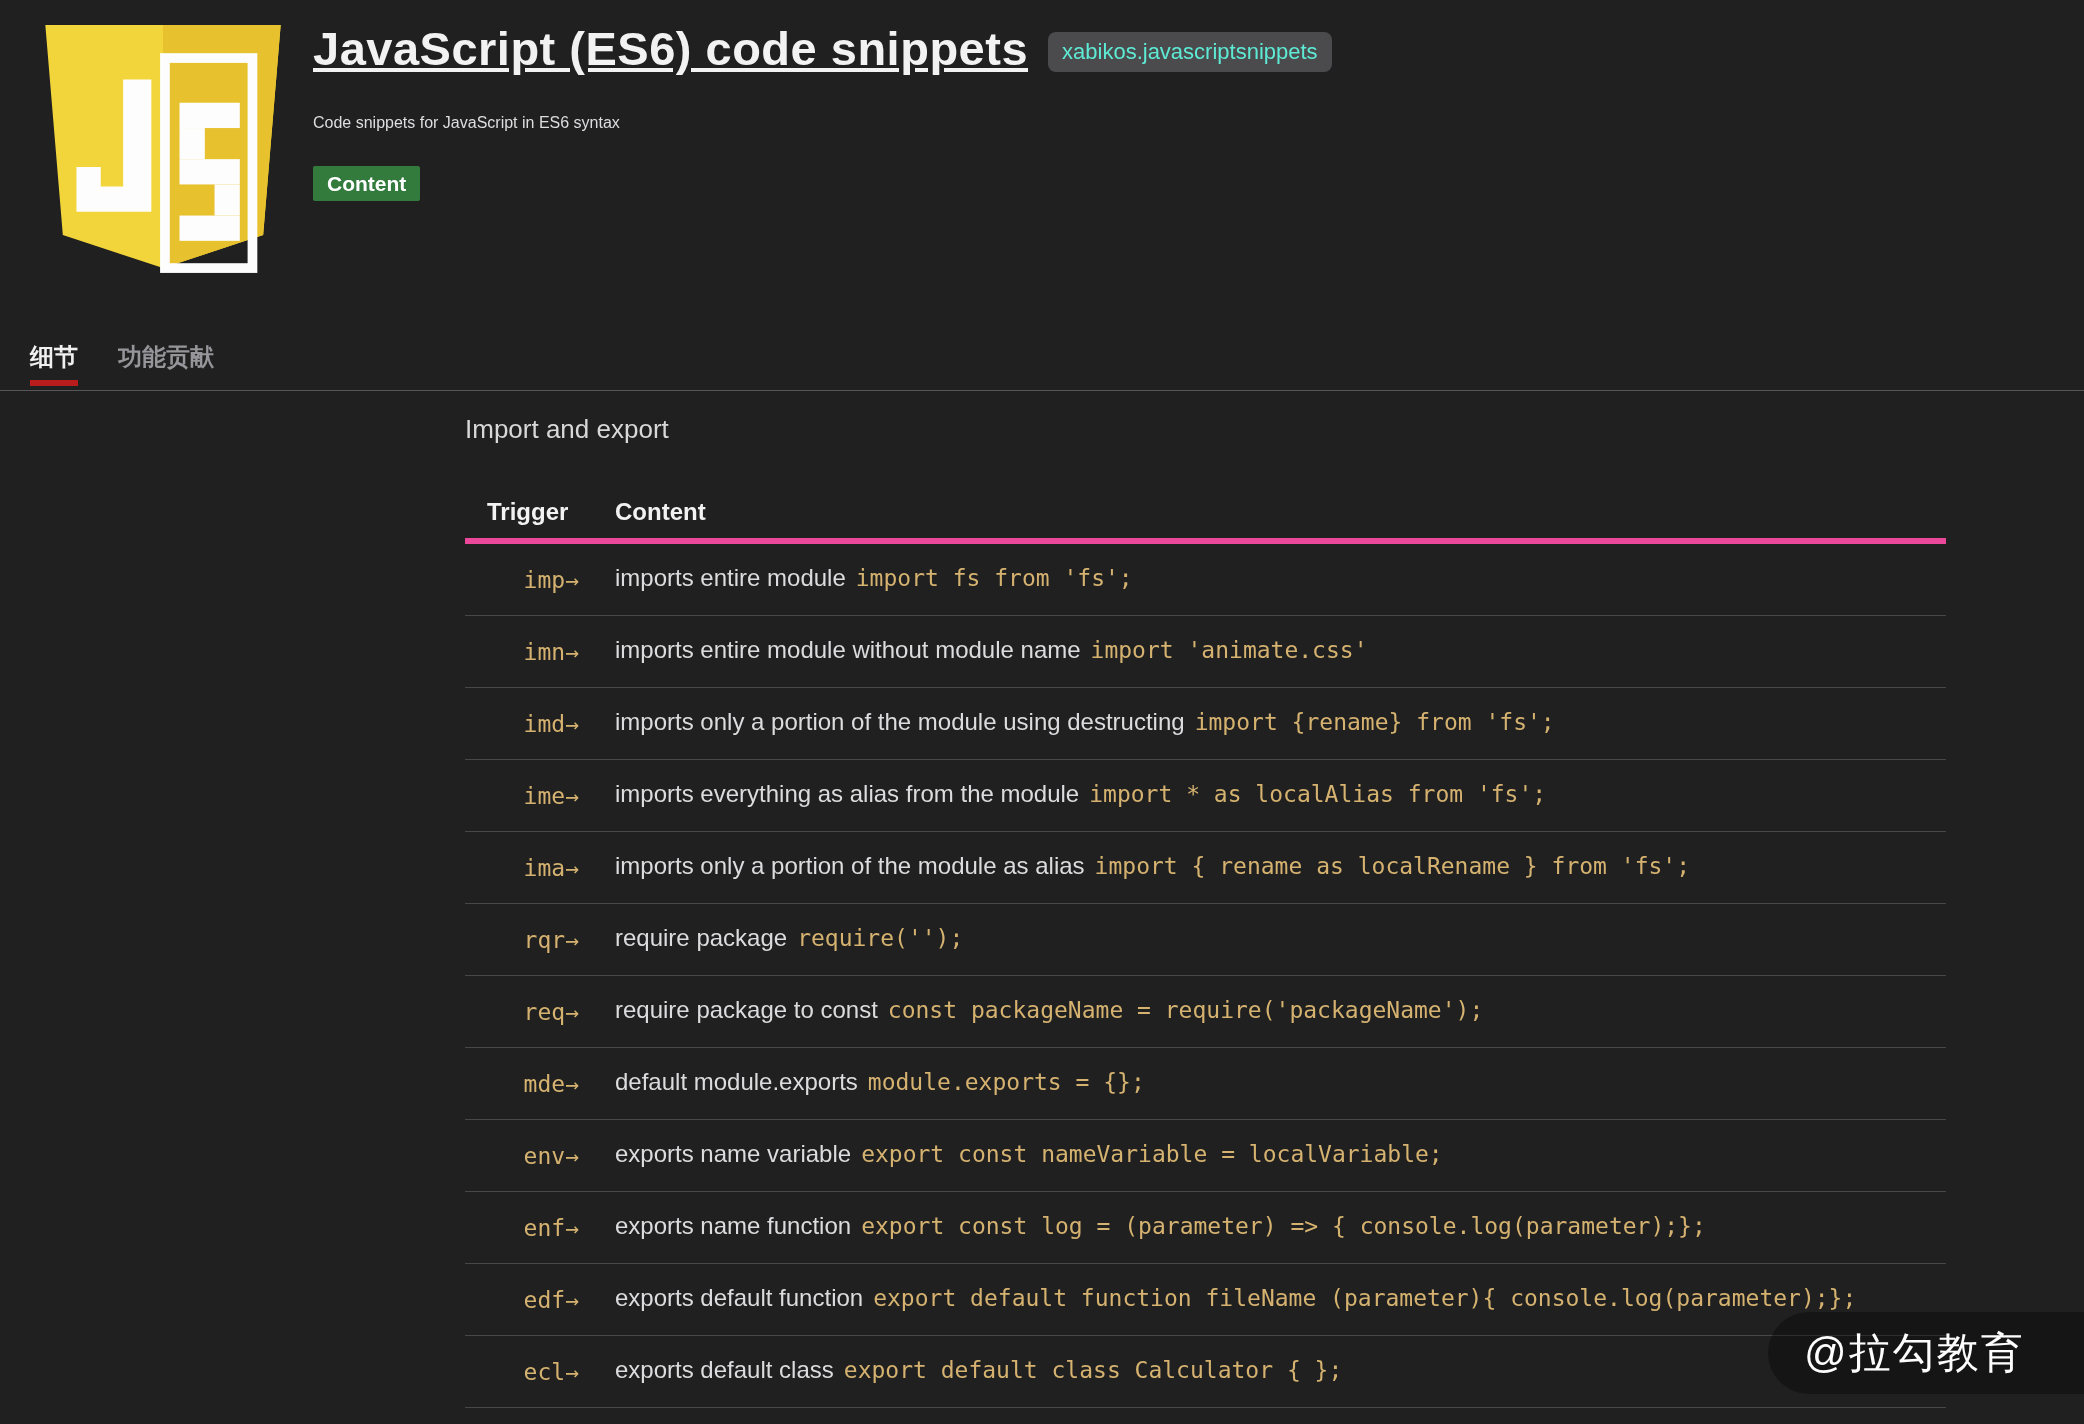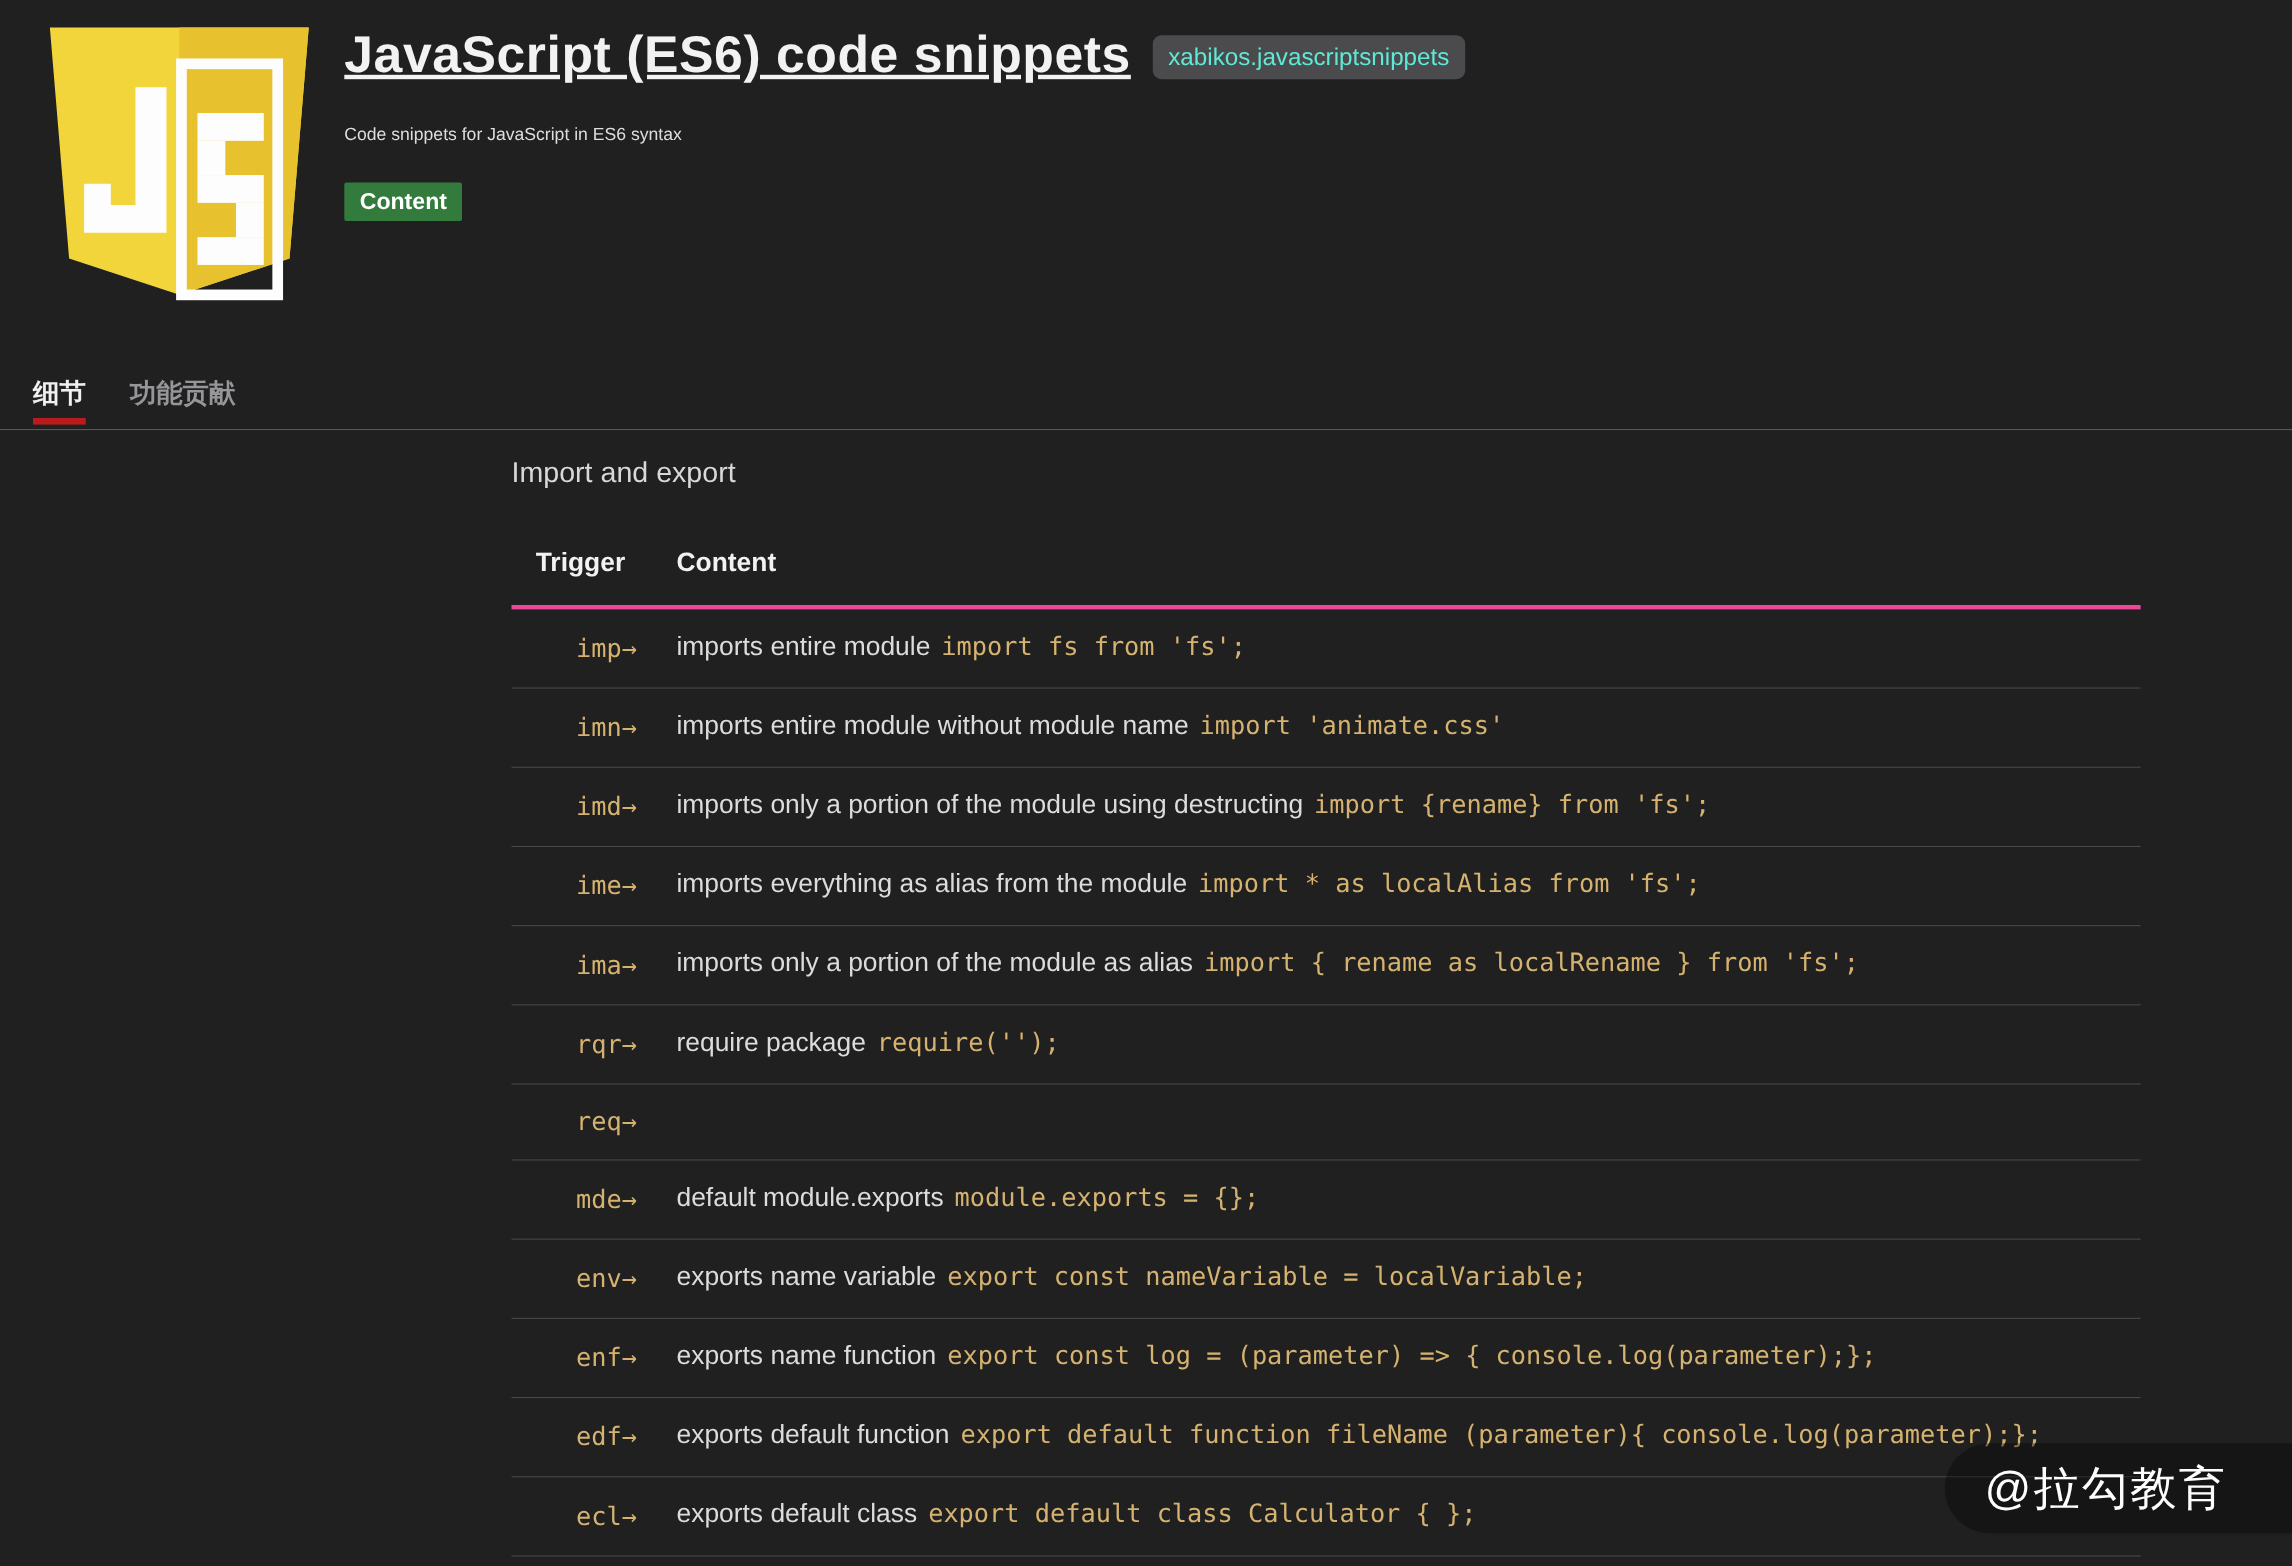--- a/index.html
+++ b/index.html
@@ -64,21 +64,21 @@
 
   
   .main{position:absolute;top:391px;left:0;right:0;bottom:0;}
   .content{margin-left:465px;width:1481px;padding-top:22px;}
   .section-title{font-size:26px;font-weight:normal;color:#d8d8d8;line-height:33px;}
   .snippet-table{margin-top:40px;width:100%;}
   .t-head,.t-row{
     display:grid;grid-template-columns:92px 1fr;column-gap:36px;
     padding-left:22px;align-items:center;
   }
-  .t-head{padding-top:12px;padding-bottom:24px;border-bottom:4px solid #ec4899;}
+  .t-head{padding-top:12px;padding-bottom:12px;border-bottom:6px solid #ec4899;}
   .t-col{font-size:24px;font-weight:bold;color:#f2f2f2;}
   .t-row{padding-top:19px;padding-bottom:19px;border-bottom:1px solid #48484a;}
   .trigger{
     font-family:"DejaVu Sans Mono",monospace;font-size:23px;color:var(--code-tan);
     text-align:right;white-space:nowrap;line-height:30px;
   }
   .cell{white-space:nowrap;line-height:30px;}
   .descr{font-size:24px;color:#dcdcde;}
   .code{font-family:"DejaVu Sans Mono",monospace;font-size:23px;color:var(--code-tan);margin-left:10px;}
 
@@ -177,20 +177,23 @@
 
             <div class="t-row">
               <span class="trigger">rqr→</span>
               <span class="cell">
                 <span class="descr">require package</span><span class="code">require('');</span>
               </span>
             </div>
 
             <div class="t-row">
               <span class="trigger">req→</span>
+              <span class="cell">
+                <span class="descr">require package to const</span><span class="code">const packageName = require('packageName');</span>
+              </span>
             </div>
 
             <div class="t-row">
               <span class="trigger">mde→</span>
               <span class="cell">
                 <span class="descr">default module.exports</span><span class="code">module.exports = {};</span>
               </span>
             </div>
 
             <div class="t-row">

